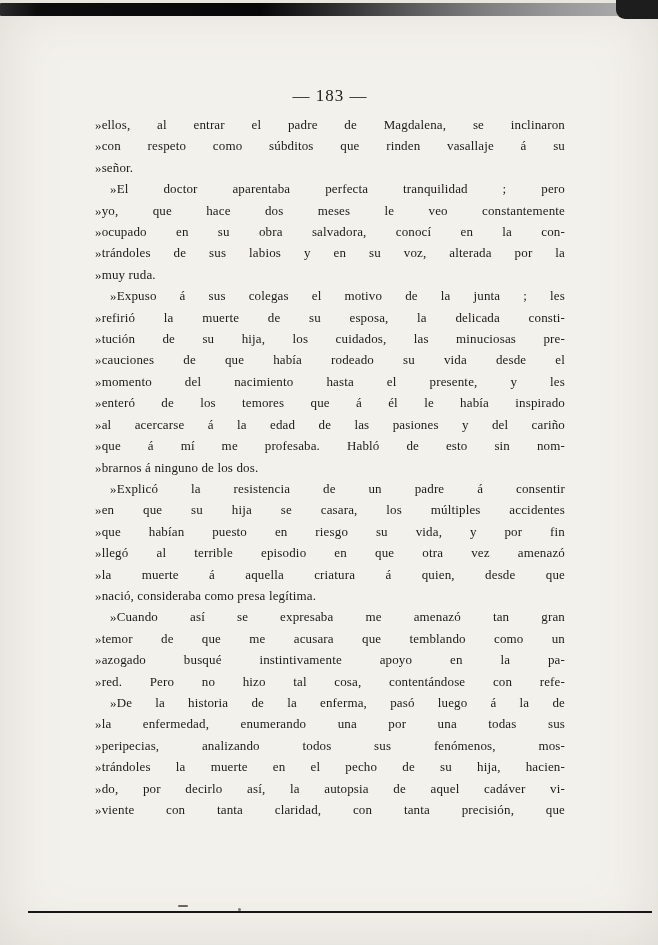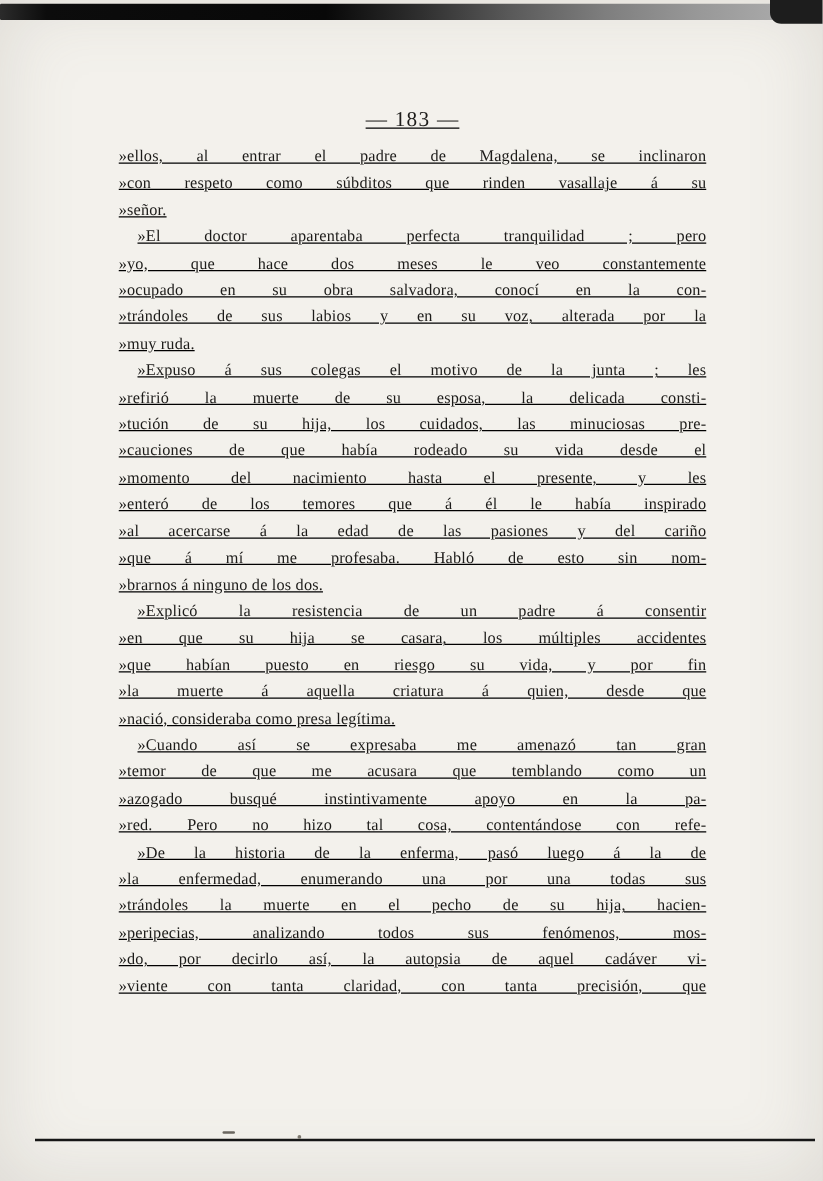--- a/index.html
+++ b/index.html
@@ -66,21 +66,20 @@
     height: 3px;
     background: #7d786f;
     border-radius: 50%;
   }
   
   .content {
     position: absolute;
     left: 95px;
     top: 86px;
     width: 470px;
-    text-decoration: underline;
   }
   .page-number {
     text-align: center;
     font-size: 17px;
     letter-spacing: 1px;
     color: #1e1d1b;
     margin-bottom: 8px;
   }
   .lines {
     color: #1c1b19;
@@ -122,30 +121,31 @@
         <div class="line">»tución de su hija, los cuidados, las minuciosas pre-</div>
         <div class="line">»cauciones de que había rodeado su vida desde el</div>
         <div class="line">»momento del nacimiento hasta el presente, y les</div>
         <div class="line">»enteró de los temores que á él le había inspirado</div>
         <div class="line">»al acercarse á la edad de las pasiones y del cariño</div>
         <div class="line">»que á mí me profesaba. Habló de esto sin nom-</div>
         <div class="line end">»brarnos á ninguno de los dos.</div>
         <div class="line indent">»Explicó la resistencia de un padre á consentir</div>
         <div class="line">»en que su hija se casara, los múltiples accidentes</div>
         <div class="line">»que habían puesto en riesgo su vida, y por fin</div>
+        <div class="line">»llegó al terrible episodio en que otra vez amenazó</div>
         <div class="line">»la muerte á aquella criatura á quien, desde que</div>
         <div class="line end">»nació, consideraba como presa legítima.</div>
         <div class="line indent">»Cuando así se expresaba me amenazó tan gran</div>
         <div class="line">»temor de que me acusara que temblando como un</div>
         <div class="line">»azogado busqué instintivamente apoyo en la pa-</div>
         <div class="line">»red. Pero no hizo tal cosa, contentándose con refe-</div>
         <div class="line indent">»De la historia de la enferma, pasó luego á la de</div>
         <div class="line">»la enfermedad, enumerando una por una todas sus</div>
+        <div class="line">»peripecias, analizando todos sus fenómenos, mos-</div>
         <div class="line">»trándoles la muerte en el pecho de su hija, hacien-</div>
-        <div class="line">»peripecias, analizando todos sus fenómenos, mos-</div>
         <div class="line">»do, por decirlo así, la autopsia de aquel cadáver vi-</div>
         <div class="line">»viente con tanta claridad, con tanta precisión, que</div>
       </div>
   </div>
 
   <div class="artifact-bottom"></div>
   <div class="speck-1"></div>
   <div class="speck-2"></div>
 </div>
 

